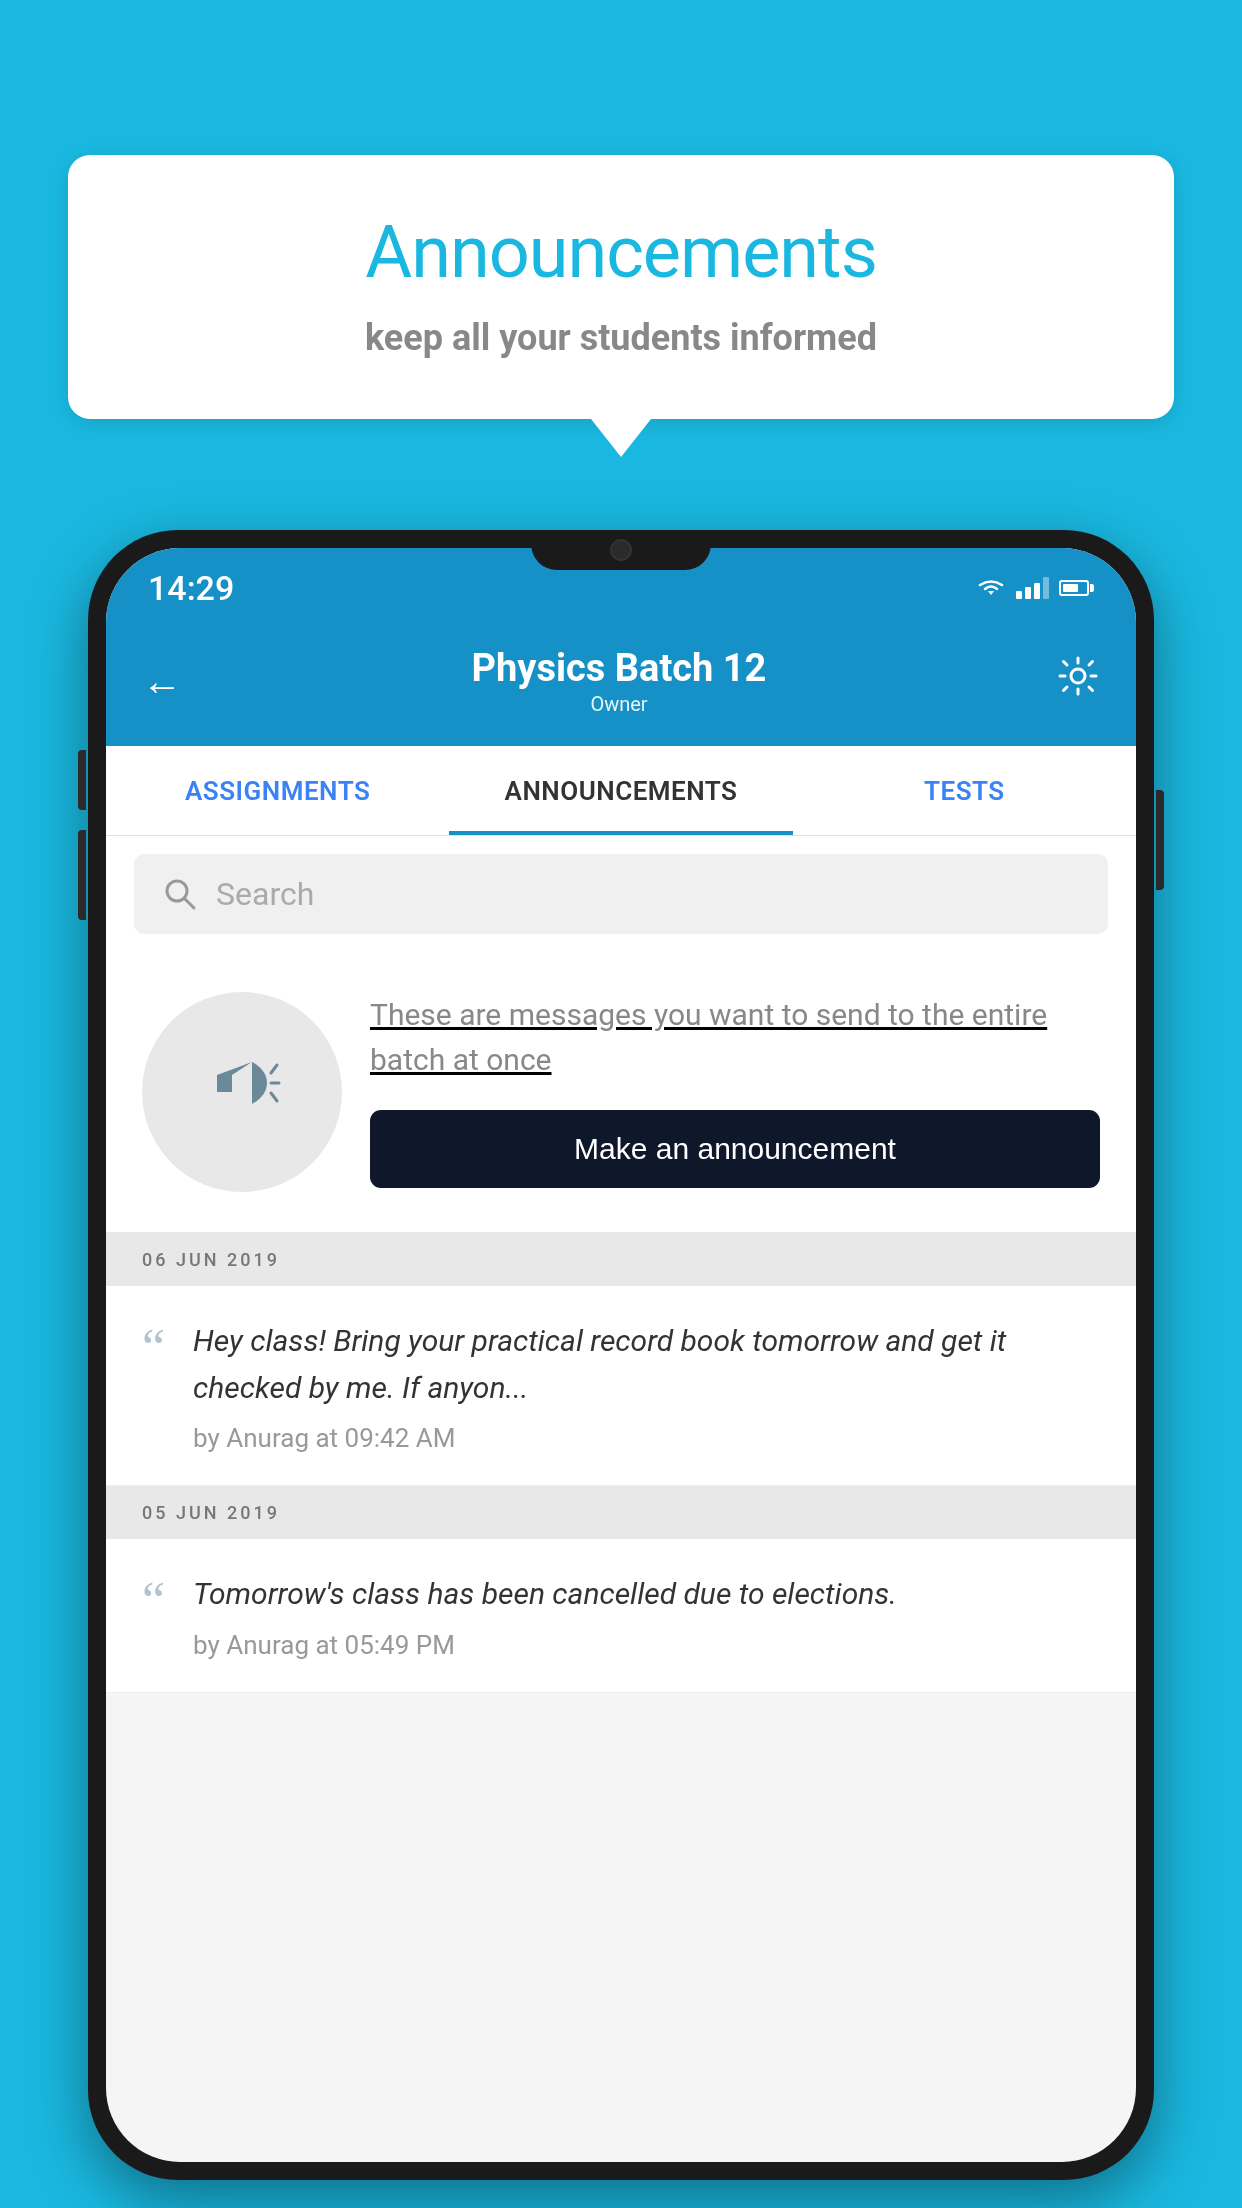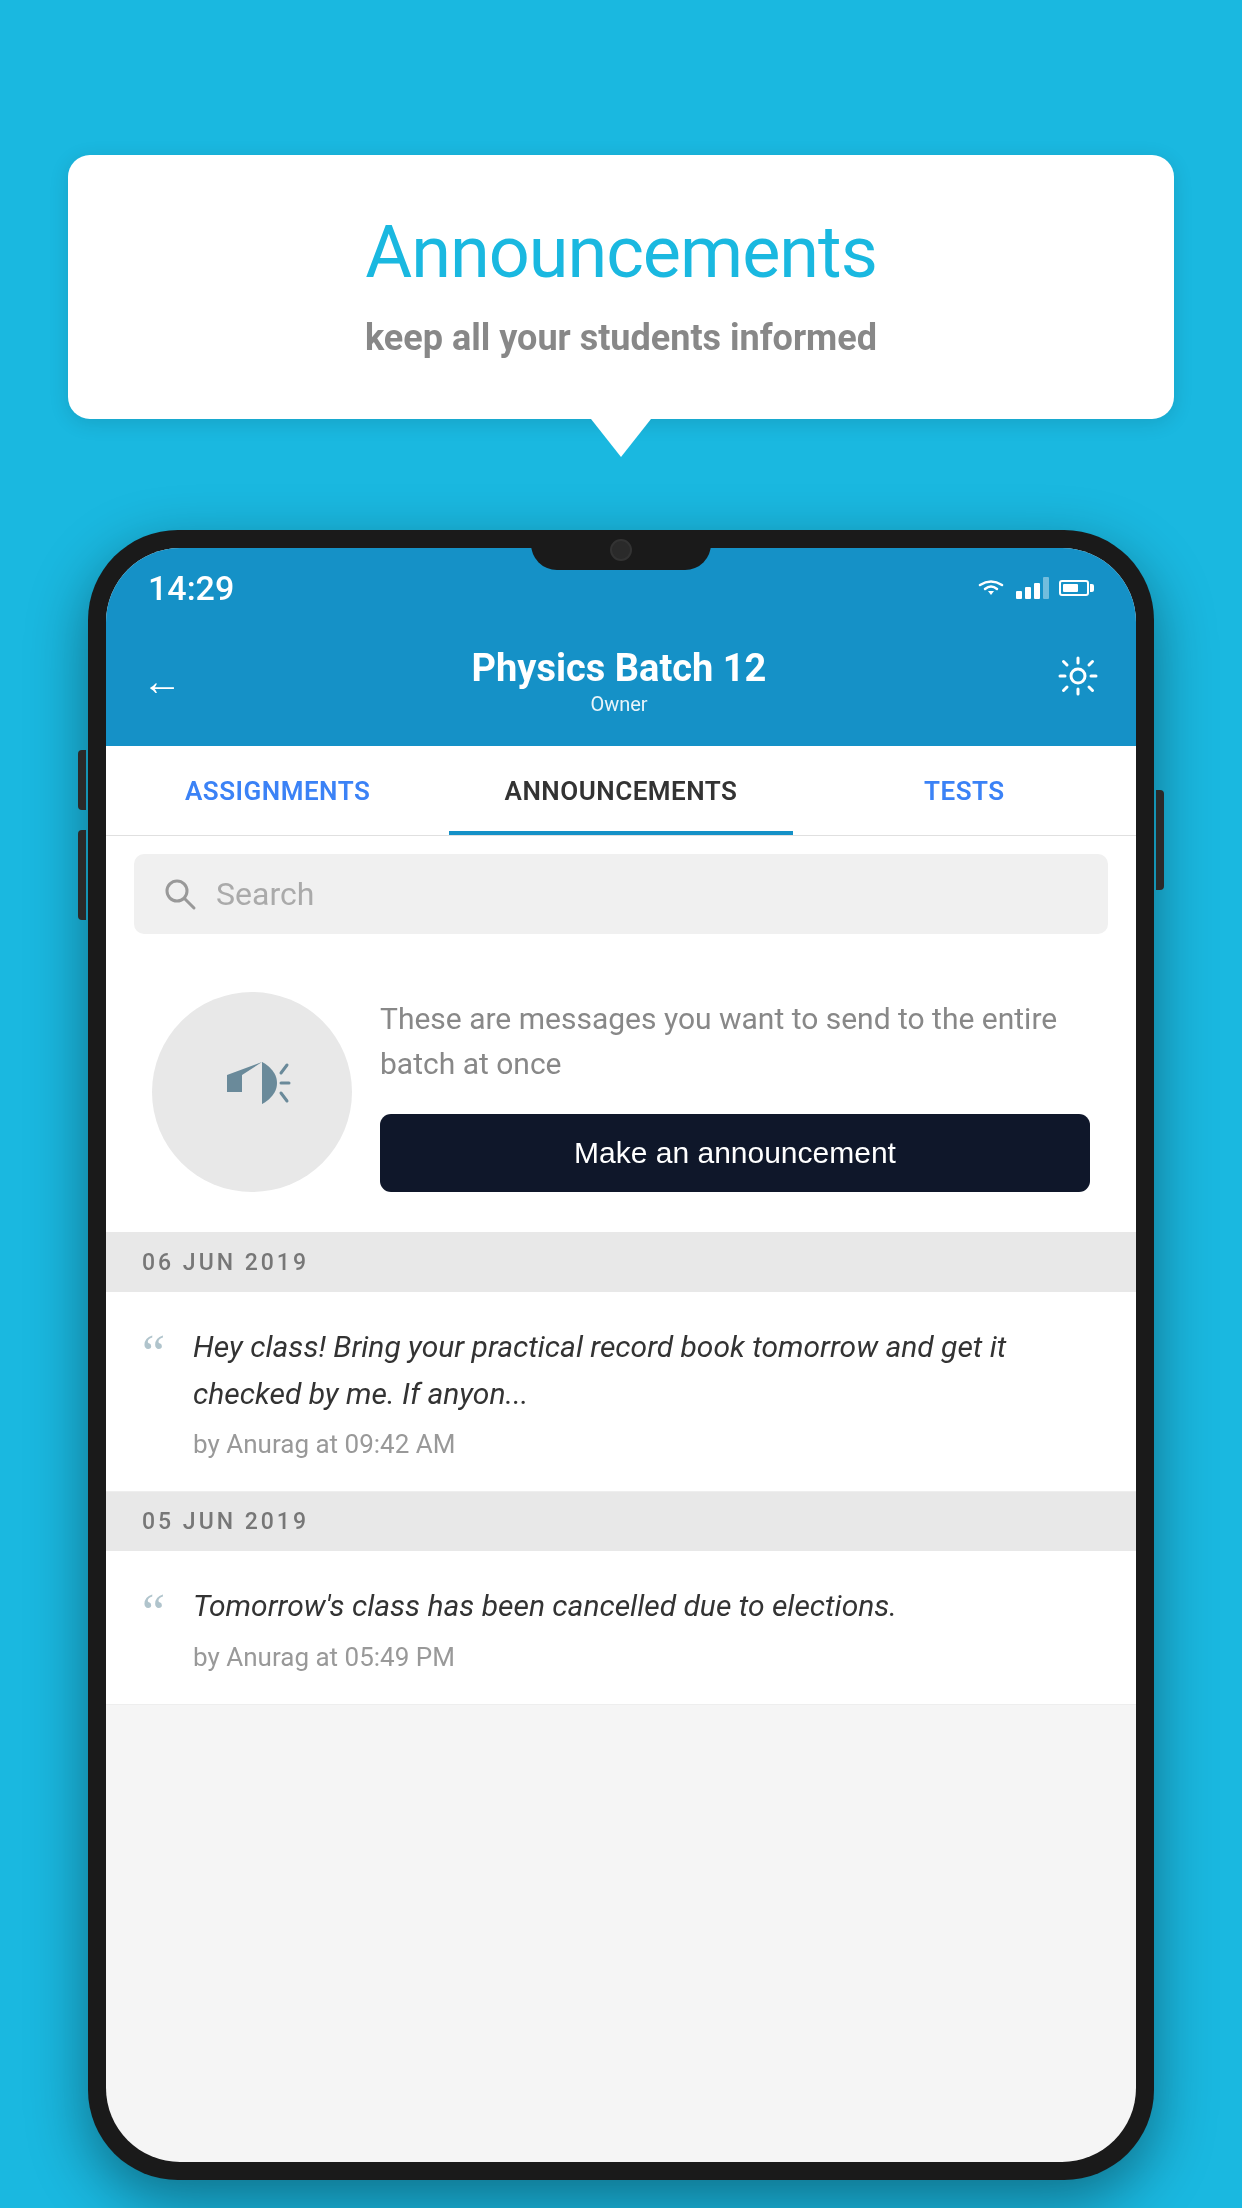--- a/index.html
+++ b/index.html
@@ -225,25 +225,26 @@
     }
 
     .search-placeholder {
       font-size: 32px;
       color: #aaa;
     }
 
     
     .announcement-promo {
       background: white;
-      padding: 40px 46px;
-      display: flex;
-      align-items: flex-end;
+      padding: 40px 36px;
+      display: flex;
+      align-items: flex-start;
       gap: 28px;
       border-bottom: 1px solid #e8e8e8;
+      text-decoration: underline;
     }
 
     .megaphone-circle {
       width: 200px;
       height: 200px;
       background: #e8e8e8;
       border-radius: 50%;
       display: flex;
       align-items: center;
       justify-content: center;
@@ -275,21 +276,21 @@
       font-size: 30px;
       font-weight: 500;
       cursor: pointer;
       width: 100%;
     }
 
     
     .date-separator {
       background: #e8e8e8;
       padding: 16px 36px;
-      font-size: 23px;
+      font-size: 18px;
       color: #777;
       letter-spacing: 3px;
       font-weight: 500;
       text-transform: uppercase;
     }
 
     
     .announcement-item {
       background: white;
       padding: 32px 36px;

